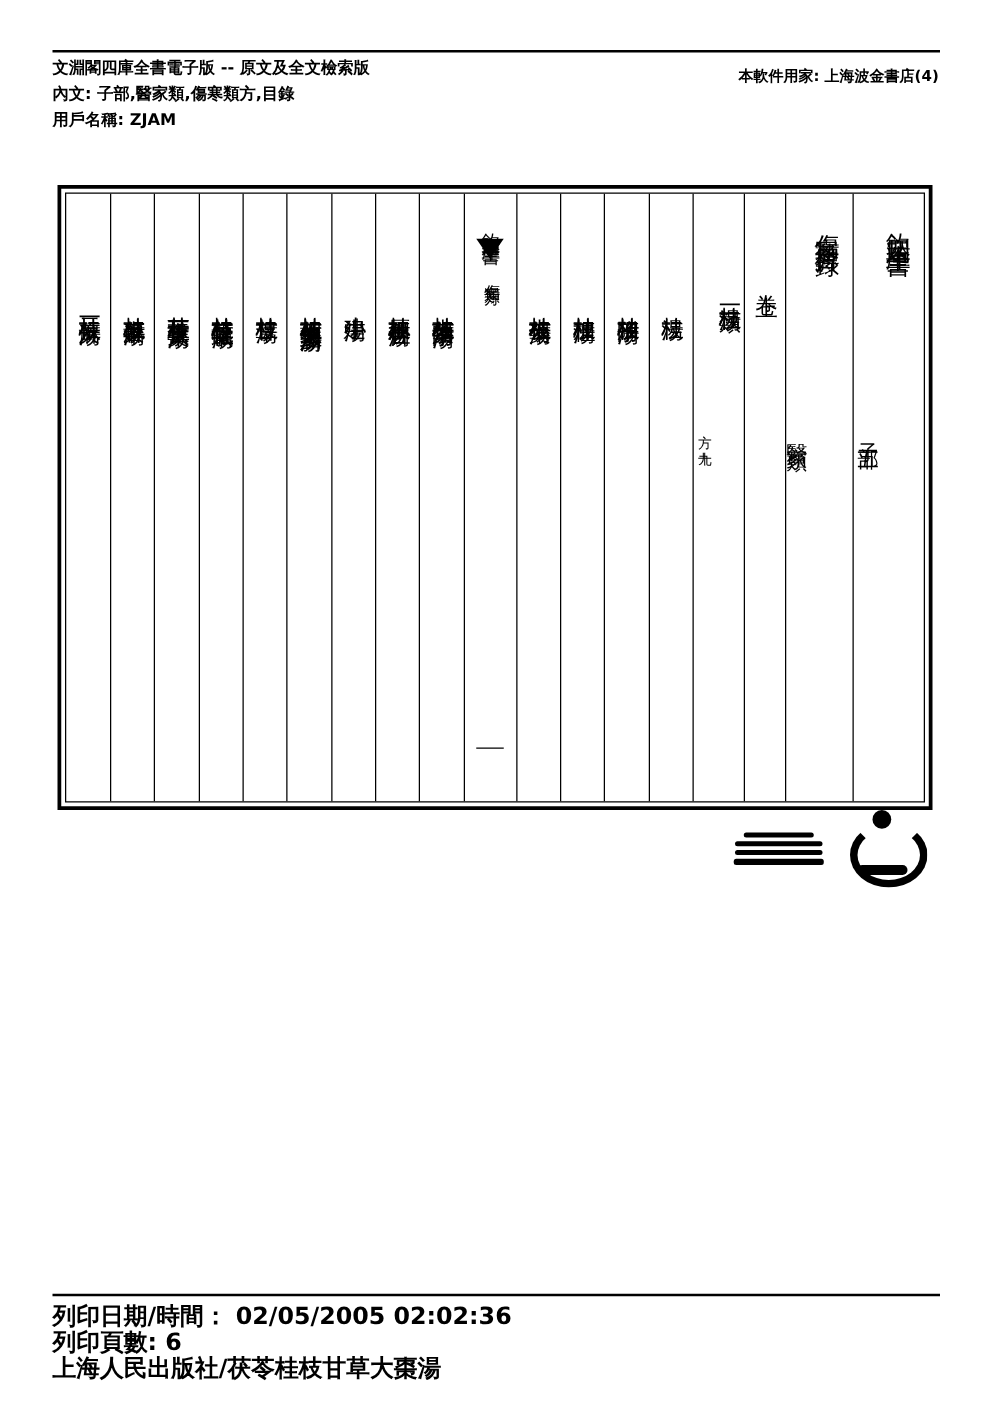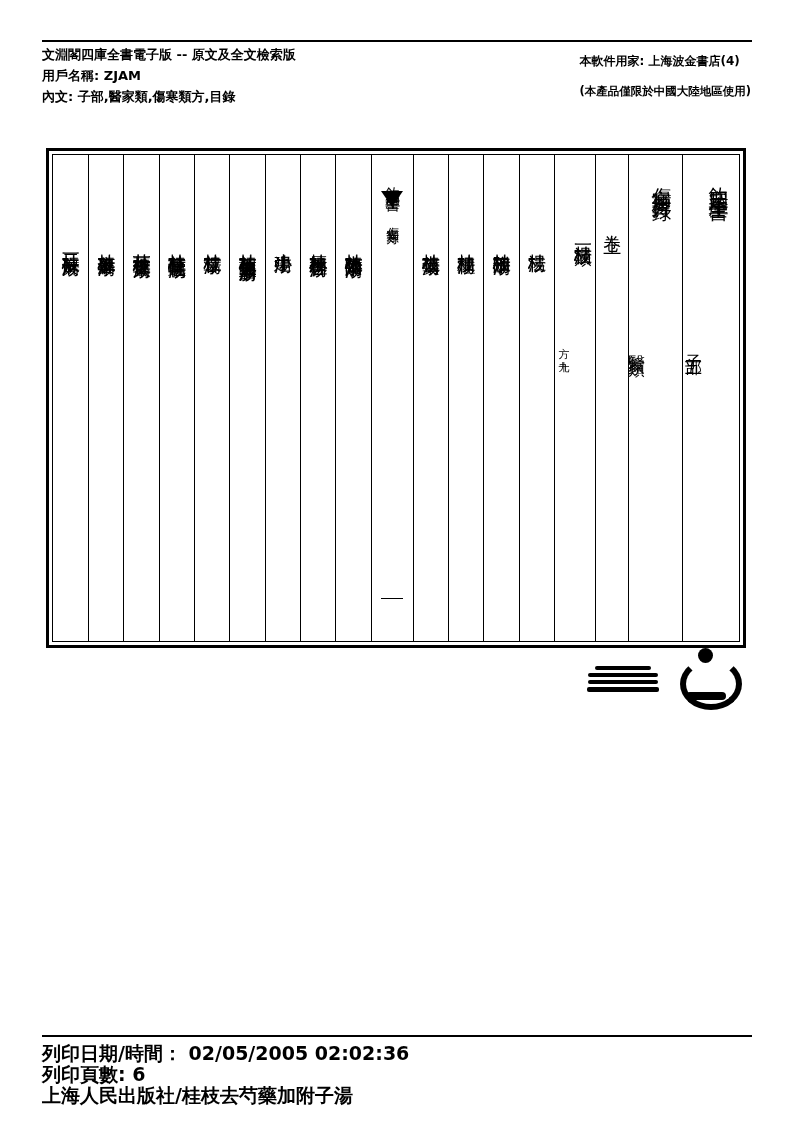--- a/index.html
+++ b/index.html
@@ -282,26 +282,25 @@
     white-space: nowrap;
   }
 </style>
 </head>
 <body>
 
 <div class="header">
   <div class="rule-top"></div>
   <div class="hdr-left">
     <div>文淵閣四庫全書電子版 -- 原文及全文檢索版</div>
+    <div>內文: 子部,醫家類,傷寒類方,目錄</div>
     <div>用戶名稱: ZJAM</div>
-    <div>內文: 子部,醫家類,傷寒類方,目錄</div>
   </div>
   <div class="hdr-right">
     <div>本軟件用家: 上海波金書店(4)</div>
-    <div class="line2">(本產品僅限於中國大陸地區使用)</div>
   </div>
 </div>
 
 <div class="book">
   <div class="book-outer"></div>
   <div class="book-inner"></div>
 
   <div class="cols">
 
     <div class="col w-title c-title">
@@ -392,15 +391,15 @@
   <div class="dot"></div>
   <div class="ring"></div>
   <div class="bar"></div>
 </div>
 
 <div class="footer">
   <div class="rule-bottom"></div>
   <div class="ftr-text">
     <div>列印日期/時間： 02/05/2005 02:02:36</div>
     <div>列印頁數: 6</div>
-    <div>上海人民出版社/桂枝去芍藥加附子湯</div>
+    <div>上海人民出版社/茯苓桂枝甘草大棗湯</div>
   </div>
 </div>
 
 </body></html>

